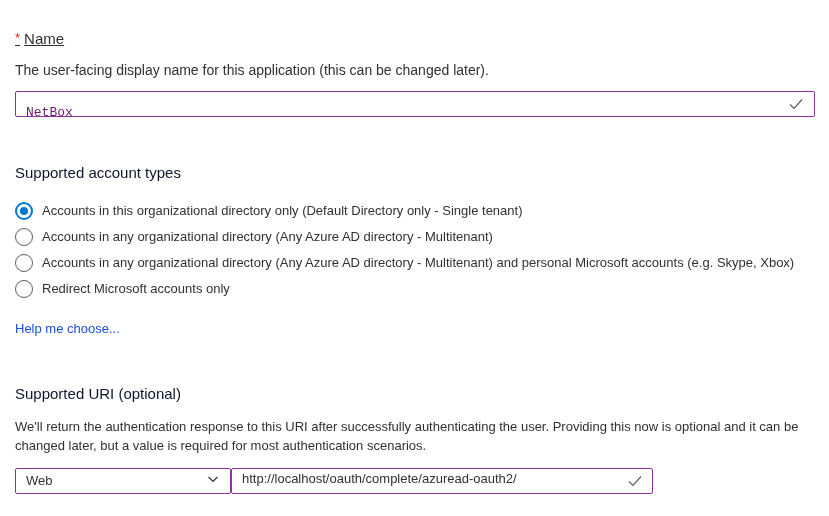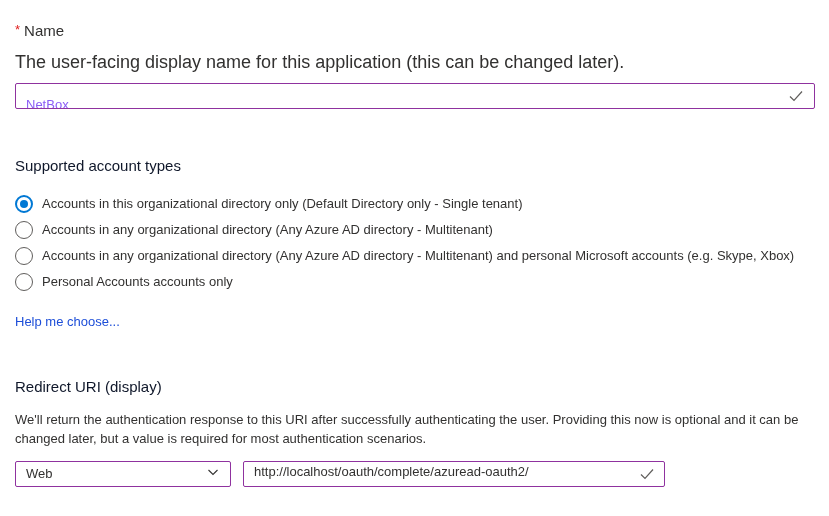--- a/index.html
+++ b/index.html
@@ -1,31 +1,31 @@
 <!DOCTYPE html>
 <html><head>
 <meta charset="utf-8">
 <style>
   * { margin:0; padding:0; box-sizing:border-box; }
   html,body { background:#ffffff; width:829px; height:516px; overflow:hidden;
     font-family:"Liberation Sans", sans-serif; color:#323130; }
   .page { position:relative; width:829px; height:516px; padding:0 15px; }
 
   .section-title { font-size:15px; line-height:20px; color:#0f172a; font-weight:400; }
-  .body-text { font-size:18px; line-height:18px; color:#323130; }
+  .body-text { font-size:14px; line-height:18px; color:#323130; }
 
-  .name-label-row { margin-top:20px; font-size:15px; line-height:20px; }
+  .name-label-row { margin-top:28px; font-size:15px; line-height:20px;text-decoration:underline; }
   .required-star { color:#e02020; margin-right:4px; font-size:13px; vertical-align:2px; }
 
   .name-desc { margin-top:12px; }
 
   .input-wrap { position:relative; margin-top:12px; }
   .tx-input {
     width:800px; height:26px; border:1px solid #8f329f; border-radius:2px;
-    font-family:Liberation Sans, sans-serif; font-size:13px; color:#8b5cf6;
+    font-family:Liberation Mono, monospace; font-size:13px; color:#701a75;
     padding:16px 30px 0 10px; outline:none; background:#fff;
   }
   .check-icon { position:absolute; right:10px; top:6px; pointer-events:none; }
 
   .acct-title { margin-top:43px; }
   .acct-question { margin-top:18px; }
 
   .radio-list { margin-top:15px; }
   .radio-row { display:flex; align-items:center; height:26px; cursor:pointer; }
   .radio-circle {
@@ -38,21 +38,21 @@
     border-radius:50%; background:#0078d4;
   }
   .radio-label { margin-left:9px; font-size:13px; line-height:18px; color:#323130; }
 
   .help-link { display:inline-block; margin-top:18px; font-size:13px; line-height:18px;
     color:#1d4ed8; text-decoration:none; cursor:pointer; }
 
   .redirect-title { margin-top:46px; }
   .redirect-desc { margin-top:13px; width:795px; font-size:13px; line-height:19px; }
 
-  .redirect-controls { margin-top:13px; display:flex; gap:12px; }
+  .redirect-controls { margin-top:13px; display:flex; }
   .select-box {
     width:216px; height:26px; border:1px solid #8f329f; border-radius:2px;
     background:#fff; display:flex; align-items:center; justify-content:space-between;
     padding:0 10px; font-size:13px; color:#323130; cursor:pointer;
   }
   .uri-wrap { position:relative; }
   .uri-input {
     width:422px; height:26px; border:1px solid #8f329f; border-radius:2px;
     font-family:"Liberation Sans", sans-serif; font-size:13px; color:#323130;
     padding:0 30px 4px 10px; outline:none; background:#fff;
@@ -91,28 +91,28 @@
     <div class="radio-row">
       <span class="radio-circle"></span>
       <span class="radio-label">Accounts in any organizational directory (Any Azure AD directory - Multitenant)</span>
     </div>
     <div class="radio-row">
       <span class="radio-circle"></span>
       <span class="radio-label">Accounts in any organizational directory (Any Azure AD directory - Multitenant) and personal Microsoft accounts (e.g. Skype, Xbox)</span>
     </div>
     <div class="radio-row">
       <span class="radio-circle"></span>
-      <span class="radio-label">Personal Accounts accounts only</span>
+      <span class="radio-label">Redirect Microsoft accounts only</span>
     </div>
   </div>
 
   <a class="help-link">Help me choose...</a>
 
   
-  <div class="section-title redirect-title">Redirect URI (display)</div>
+  <div class="section-title redirect-title">Supported URI (optional)</div>
 
   <div class="body-text redirect-desc">We'll return the authentication response to this URI after successfully authenticating the user. Providing this now is optional and it can be changed later, but a value is required for most authentication scenarios.</div>
 
   <div class="redirect-controls">
     <div class="select-box">
       <span>Web</span>
       <span>
         <svg width="14" height="14" viewBox="0 0 14 14">
           <path d="M2.5 5 L7 9.5 L11.5 5" fill="none" stroke="#323130" stroke-width="1.1"></path>
         </svg>

